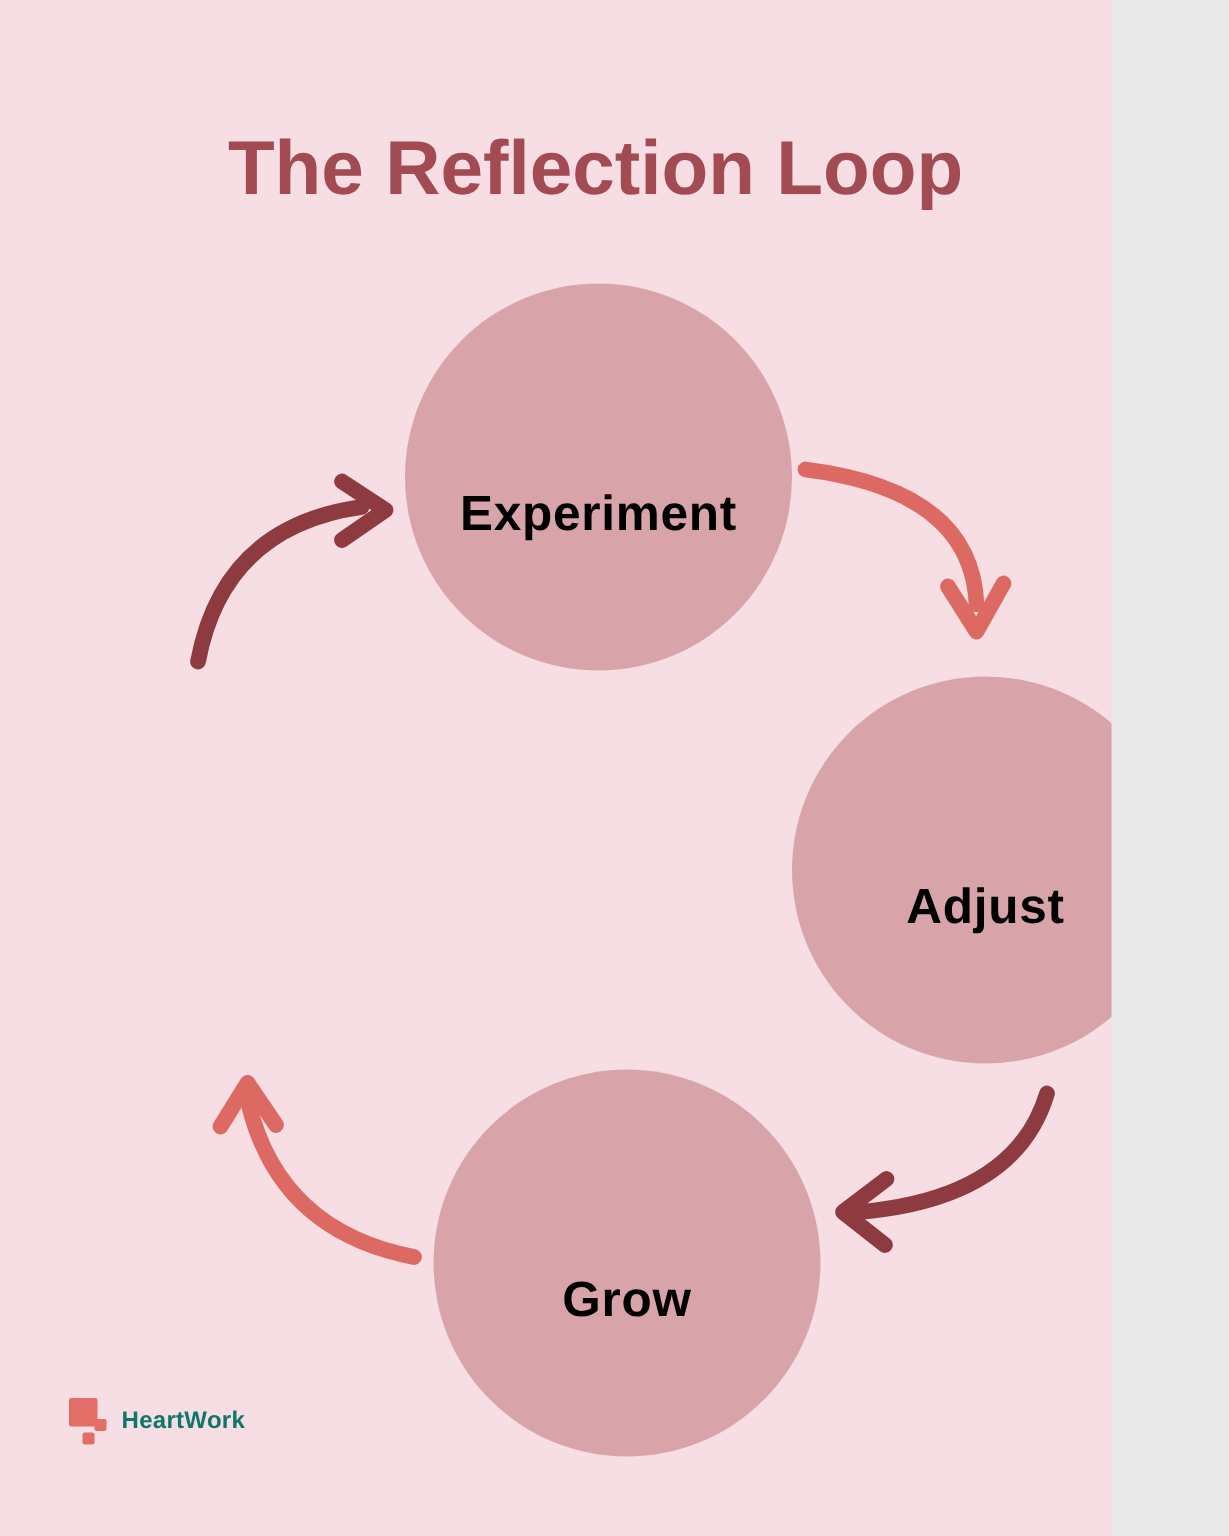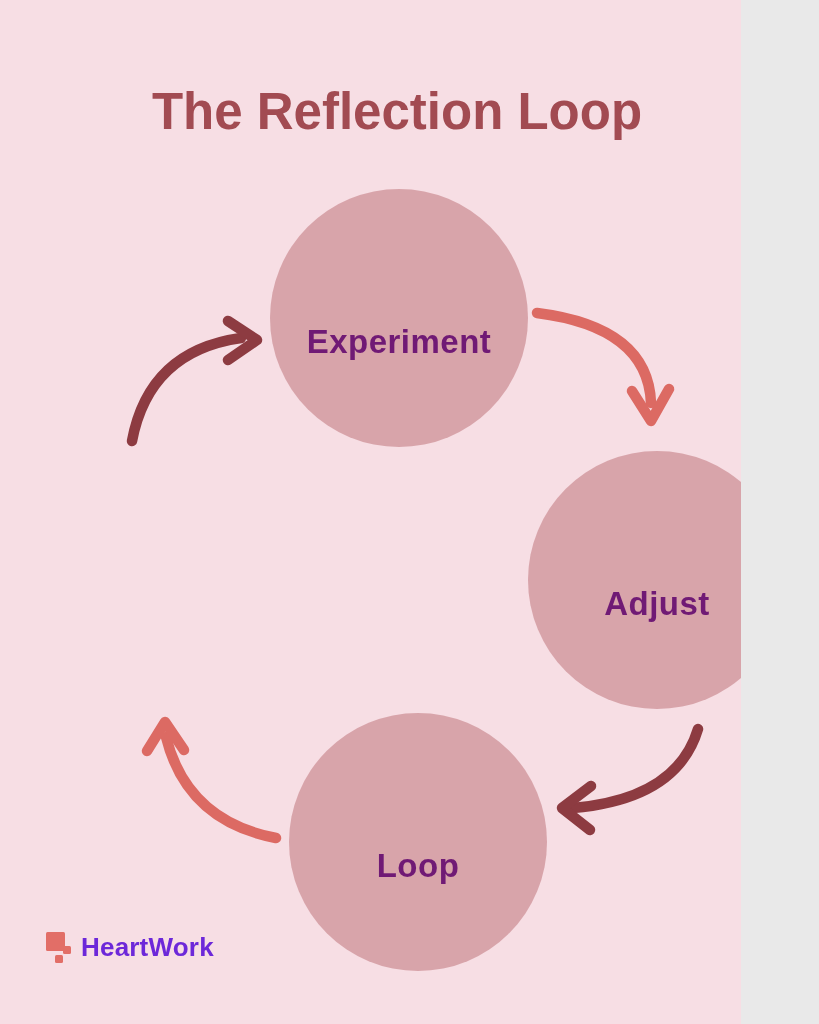--- a/index.html
+++ b/index.html
@@ -47,21 +47,21 @@
     border-radius: 50%;
     background: #D8A4AA;
     display: flex;
     align-items: center;
     justify-content: center;
   }
   .node-label {
     font-size: 33px;
     font-weight: 700;
     letter-spacing: 0.5px;
-    color: #701a75;
+    color: #000000;
     margin-top: 48px;
   }
   .node-experiment { left: 270px; top: 189px; }
   .node-adjust     { left: 528px; top: 451px; }
   .node-grow       { left: 289px; top: 713px; }
   .node-reflect    { left:  34px; top: 451px; }
 
   .logo {
     position: absolute;
     left: 46px;
@@ -78,24 +78,24 @@
   }
   .logo-icon i {
     position: absolute;
     background: #E26E67;
     border-radius: 1.5px;
   }
   .logo-icon .sq-big   { left: 0;    top: 0;    width: 19px; height: 19px; }
   .logo-icon .sq-mid   { left: 17px; top: 14px; width: 8px;  height: 8px;  }
   .logo-icon .sq-small { left: 9px;  top: 23px; width: 8px;  height: 8px;  }
   .logo-text {
-    font-size: 26px;
+    font-size: 16px;
     font-weight: 600;
     letter-spacing: 0.2px;
-    color: #6d28d9;
+    color: #0f766e;
   }
 </style>
 </head>
 <body>
 
 <div class="canvas">
 
   <h1 class="page-title">The Reflection Loop</h1>
 
   <svg class="arrows-layer" viewBox="0 0 819 1024" xmlns="http://www.w3.org/2000/svg" aria-hidden="true">
@@ -123,21 +123,21 @@
 
   <div class="node node-experiment">
     <span class="node-label">Experiment</span>
   </div>
 
   <div class="node node-adjust">
     <span class="node-label">Adjust</span>
   </div>
 
   <div class="node node-grow">
-    <span class="node-label">Loop</span>
+    <span class="node-label">Grow</span>
   </div>
 
 
   <div class="logo">
     <span class="logo-icon">
       <i class="sq-big"></i>
         <i class="sq-mid"></i>
         <i class="sq-small"></i>
     </span>
     <span class="logo-text">HeartWork</span>

